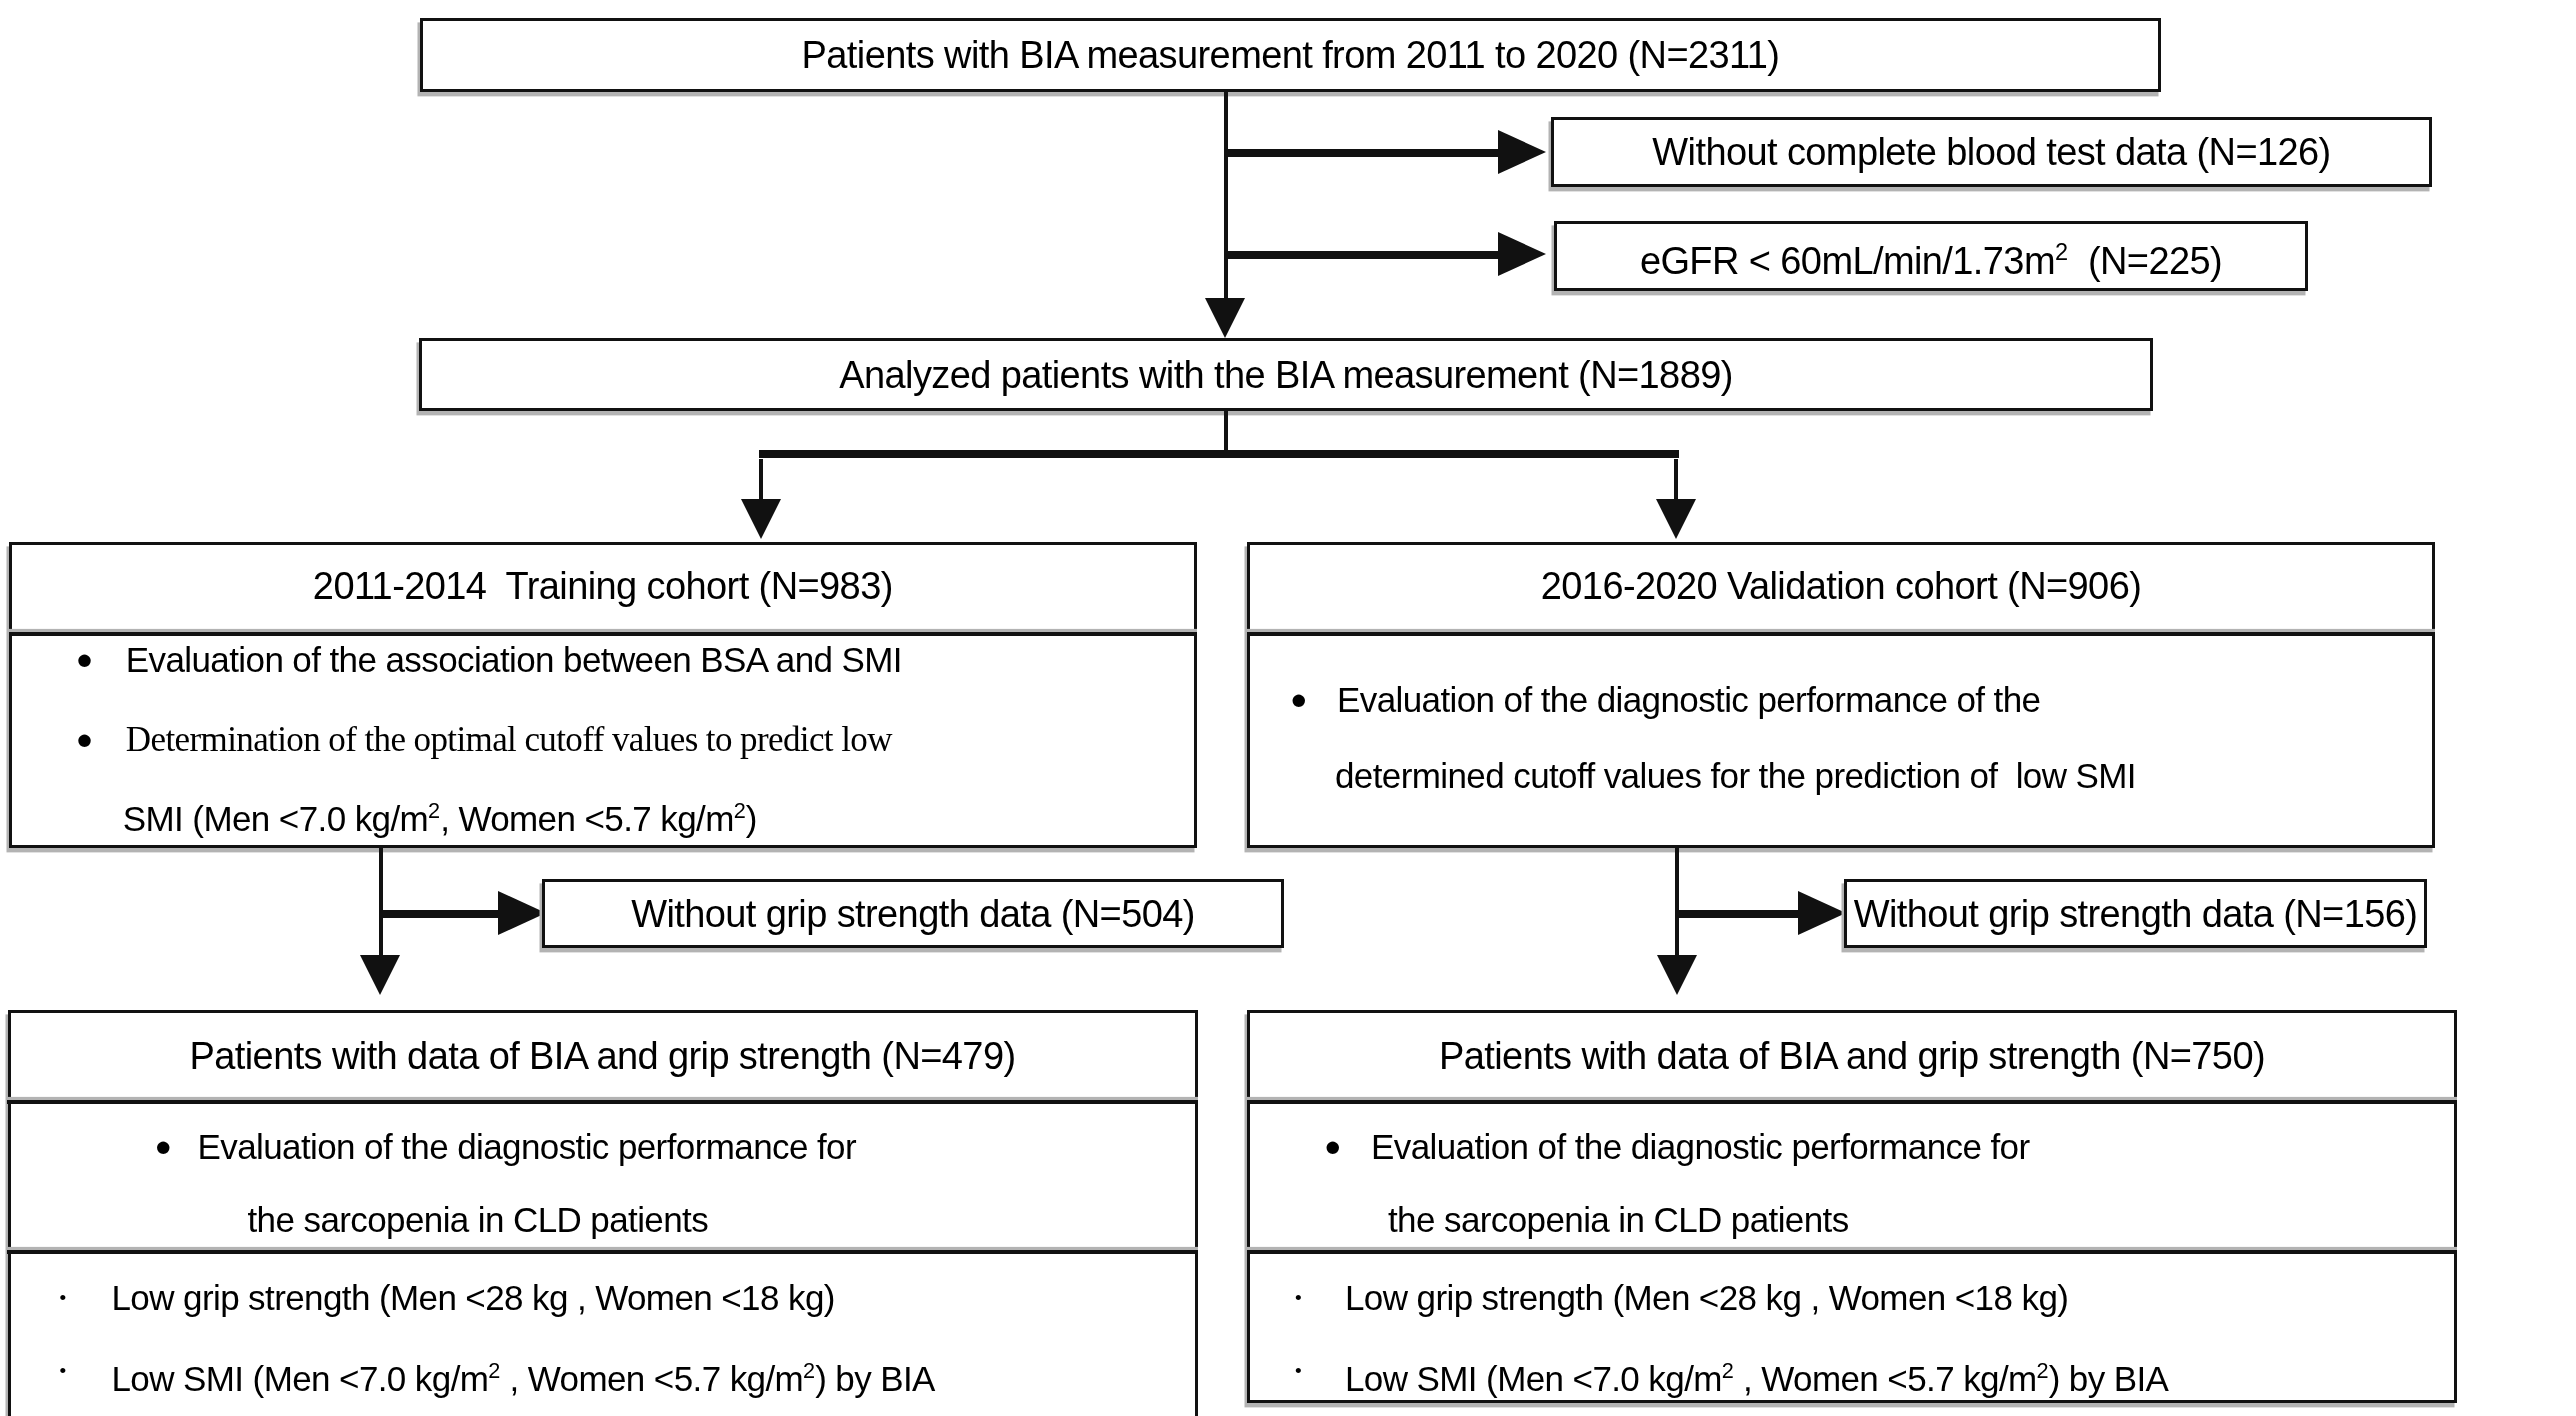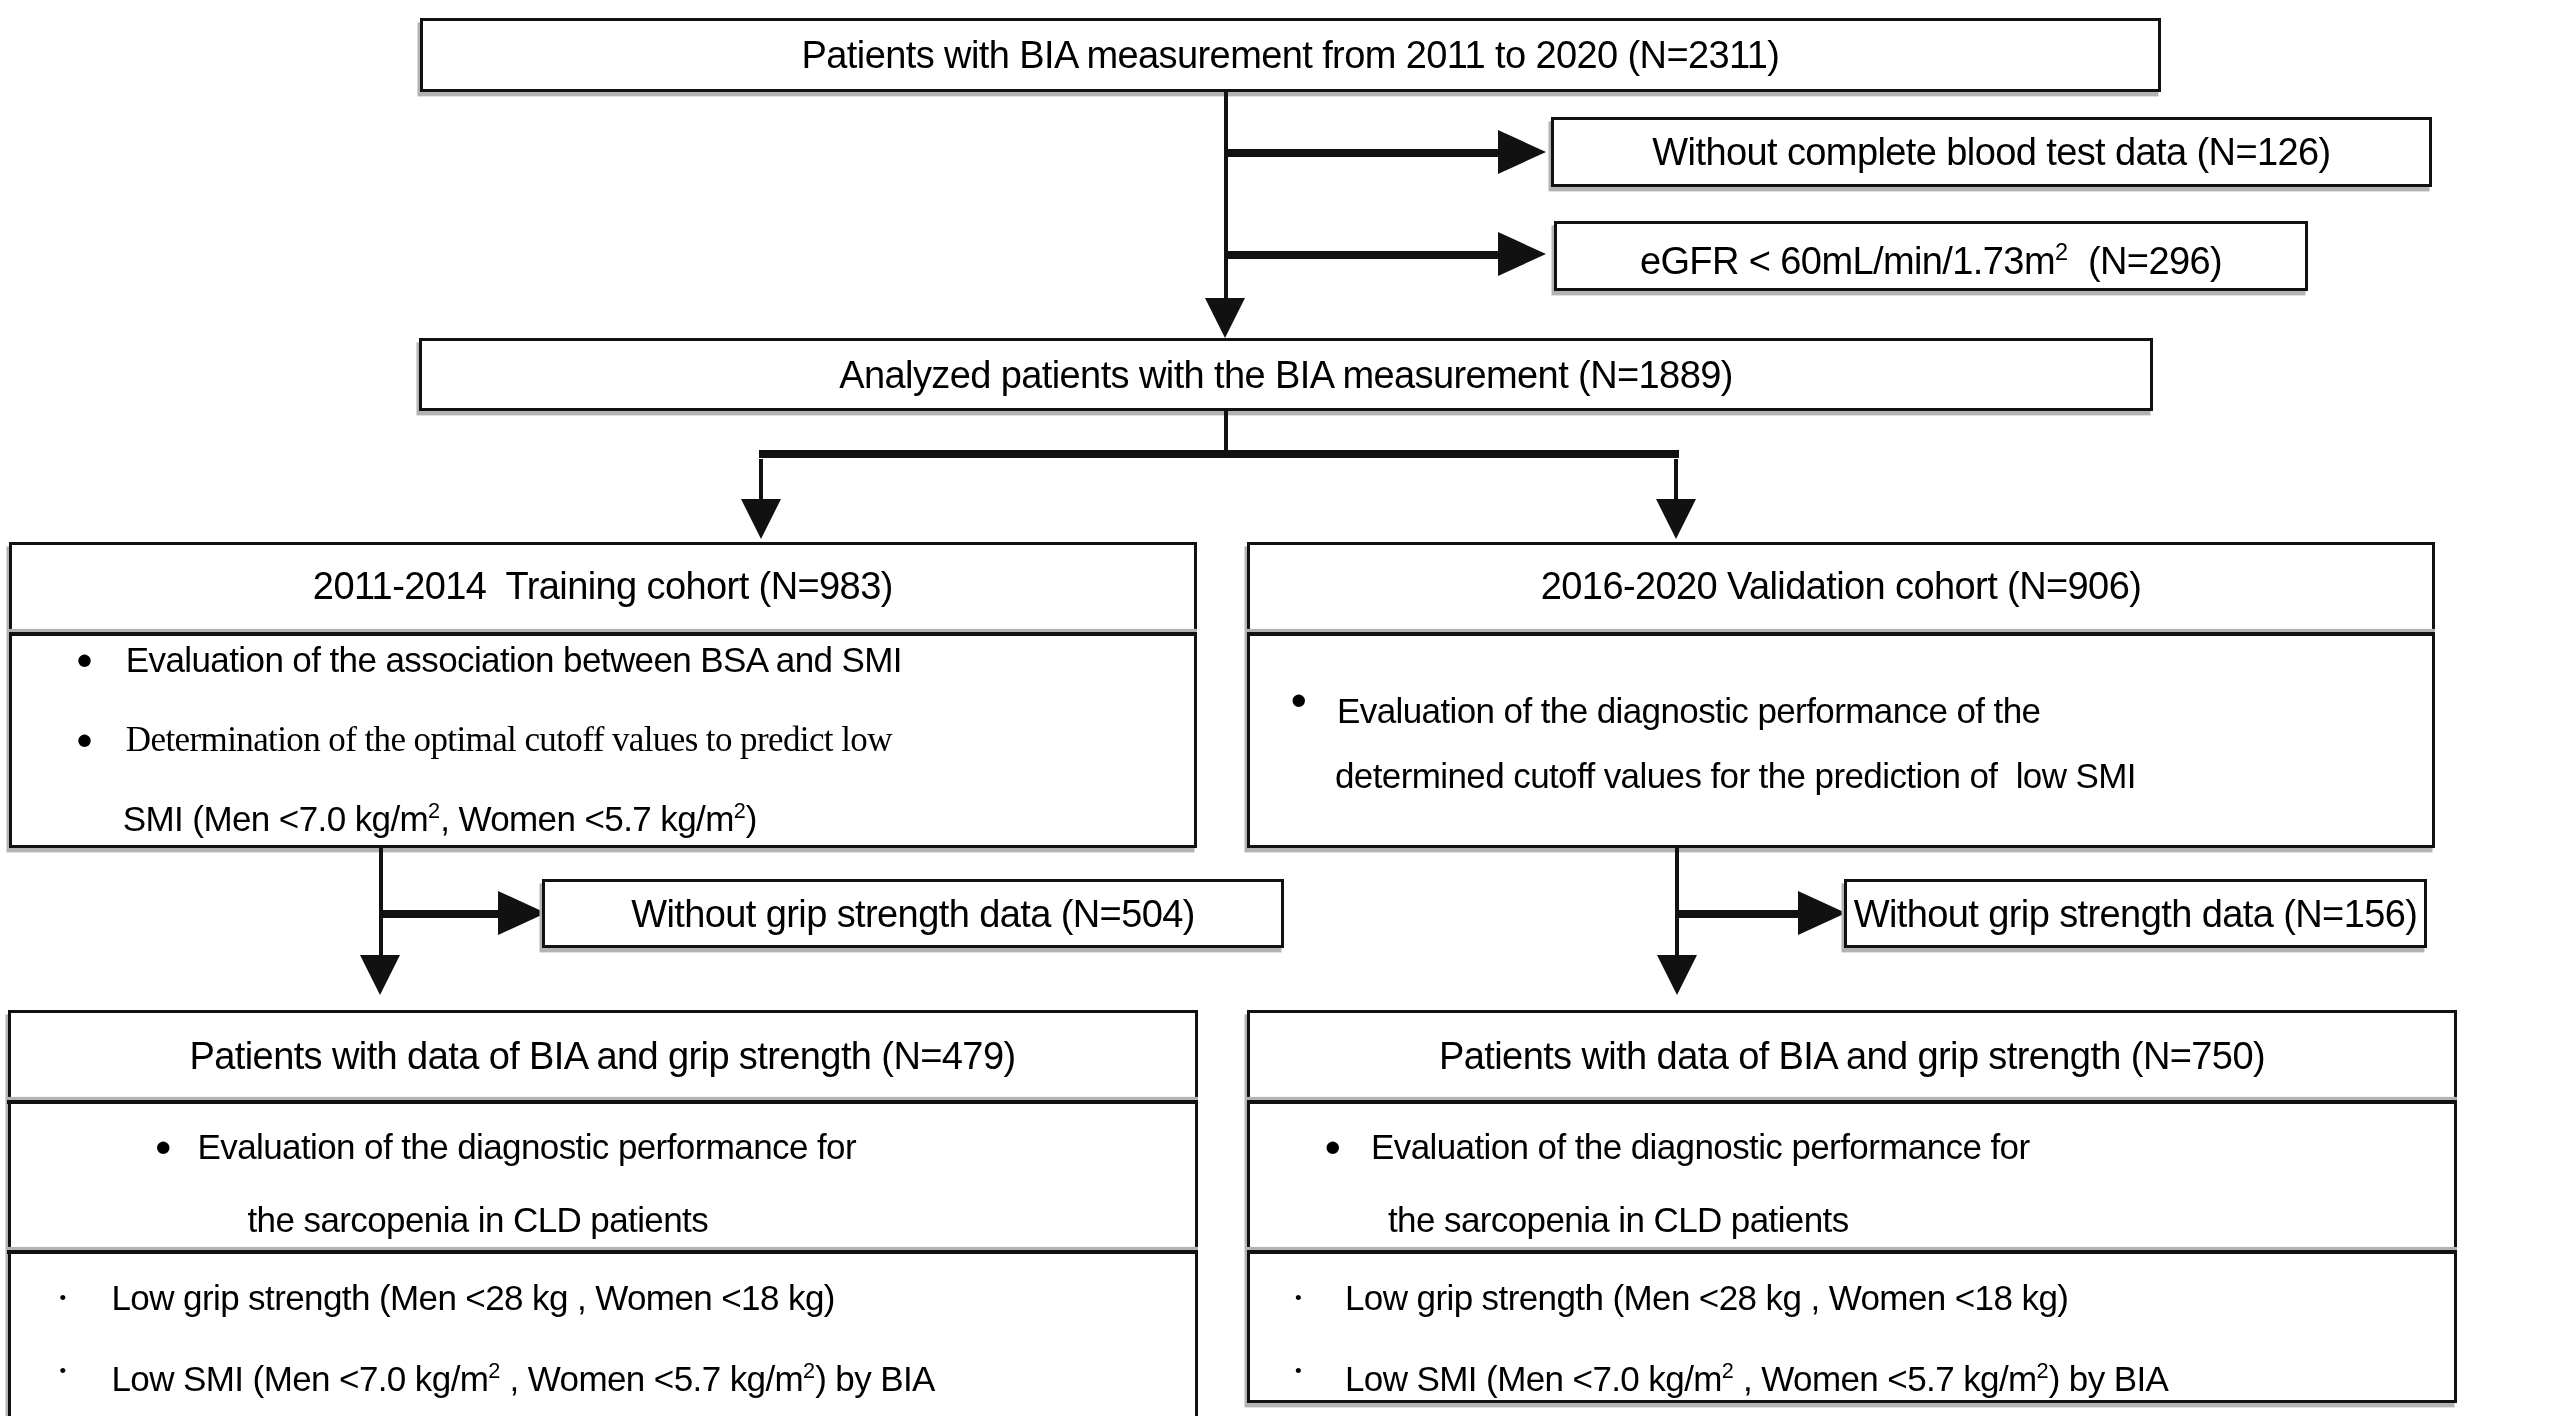--- a/index.html
+++ b/index.html
@@ -56,21 +56,21 @@
 
   <div class="hline" style="left:1225px;top:149px;width:273px;height:8.2px;"></div>
   <div class="head-right" style="left:1498px;top:130px;"></div>
   <div class="box flexbox" style="left:1551px;top:117px;width:881px;height:70px;">
     <span class="t-title">Without complete blood test data (N=126)</span>
   </div>
 
   <div class="hline" style="left:1225px;top:251px;width:273px;height:8.2px;"></div>
   <div class="head-right" style="left:1498px;top:232px;"></div>
   <div class="box flexbox" style="left:1554px;top:221px;width:754px;height:70px;">
-    <span class="t-title"><span>eGFR &lt; 60mL/min/1.73m</span><span class="sup">2</span><span>  (N=296)</span></span>
+    <span class="t-title"><span>eGFR &lt; 60mL/min/1.73m</span><span class="sup">2</span><span>  (N=225)</span></span>
   </div>
 
   <div class="box flexbox" style="left:419px;top:338px;width:1734px;height:73px;">
     <span class="t-title">Analyzed patients with the BIA measurement (N=1889)</span>
   </div>
 
   <div class="vline" style="left:1224px;top:411px;width:3.8px;height:42px;"></div>
   <div class="hline" style="left:759px;top:450px;width:920px;height:8.2px;"></div>
   <div class="vline" style="left:759px;top:459px;width:4.4px;height:44px;"></div>
   <div class="head-down" style="left:741px;top:499px;"></div>
@@ -84,21 +84,21 @@
     <div class="txt t-body" style="left:114px;top:95px;">Evaluation of the association between BSA and SMI</div>
     <span class="bullet-lg" style="left:64px;top:175px;">●</span>
     <div class="txt t-body" style="left:114px;top:175px;font-family:Liberation Serif, serif;">Determination of the optimal cutoff values to predict low</div>
     <div class="txt t-body" style="left:111px;top:246px;"><span>SMI (Men &lt;7.0 kg/m</span><span class="sup">2</span><span>, Women &lt;5.7 kg/m</span><span class="sup">2</span><span>)</span></div>
   </div>
 
   <div class="box" style="left:1247px;top:542px;width:1188px;height:306px;">
     <div class="txt centered t-title" style="top:21.4px;">2016-2020 Validation cohort (N=906)</div>
     <div class="divider" style="top:87px;"></div>
     <span class="bullet-lg" style="left:40px;top:135px;">●</span>
-    <div class="txt t-body" style="left:87px;top:135px;margin-top:11px;">Evaluation of the diagnostic performance of the</div>
+    <div class="txt t-body" style="left:87px;top:135px;">Evaluation of the diagnostic performance of the</div>
     <div class="txt t-body" style="left:85px;top:211px;">determined cutoff values for the prediction of  low SMI</div>
   </div>
 
   <div class="vline" style="left:379px;top:848px;width:4.4px;height:111px;"></div>
   <div class="head-down" style="left:360px;top:955px;"></div>
   <div class="hline" style="left:379px;top:910px;width:120px;height:8.2px;"></div>
   <div class="head-right" style="left:498px;top:891px;"></div>
   <div class="box flexbox" style="left:542px;top:879px;width:742px;height:69px;">
     <span class="t-title">Without grip strength data (N=504)</span>
   </div>

